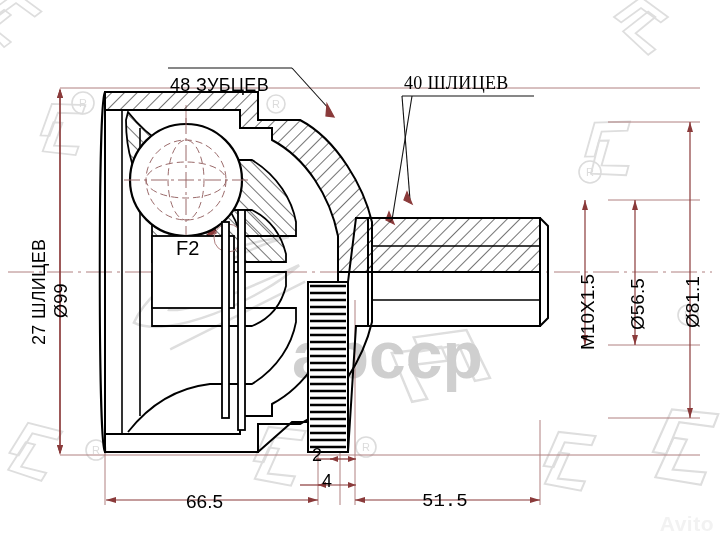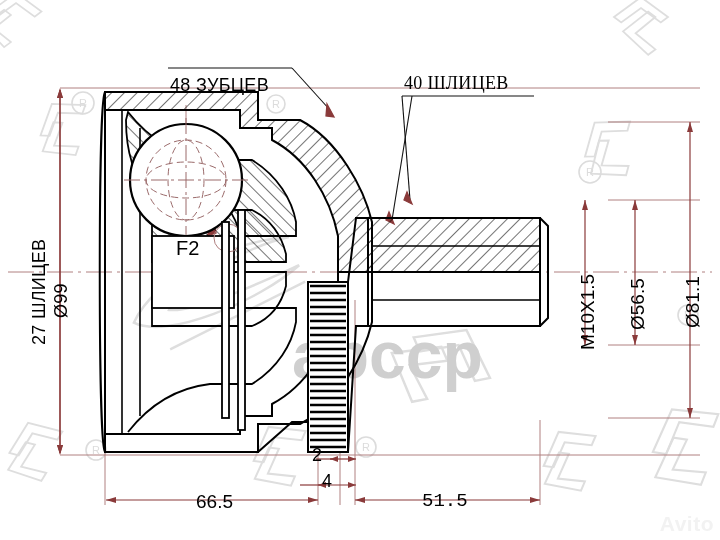--- a/index.html
+++ b/index.html
@@ -360,21 +360,21 @@
   <div class="lbl lbl-callout rot90" style="left:52px; top:318px;">Ø99</div>
 
   <div class="lbl lbl-f2" style="left:176px; top:238px;">F2</div>
 
   <div class="lbl lbl-dim rot90" style="left:578px; top:350px;">M10X1.5</div>
 
   <div class="lbl lbl-dim rot90" style="left:628px; top:330px;">Ø56.5</div>
 
   <div class="lbl lbl-dim rot90" style="left:683px; top:328px;">Ø81.1</div>
 
-  <div class="lbl lbl-dim" style="left:196px; top:492px;">66.5</div>
+  <div class="lbl lbl-dim" style="left:186px; top:492px;">66.5</div>
 
   <div class="lbl lbl-dim" style="left:422px; top:492px;font-family:Liberation Mono, monospace;">51.5</div>
 
   <div class="lbl lbl-dim-sm" style="left:312px; top:446px;">2</div>
 
   <div class="lbl lbl-dim-sm" style="left:322px; top:472px;">4</div>
 
   <div class="wm-avito">Avito</div>
 
 </div>

